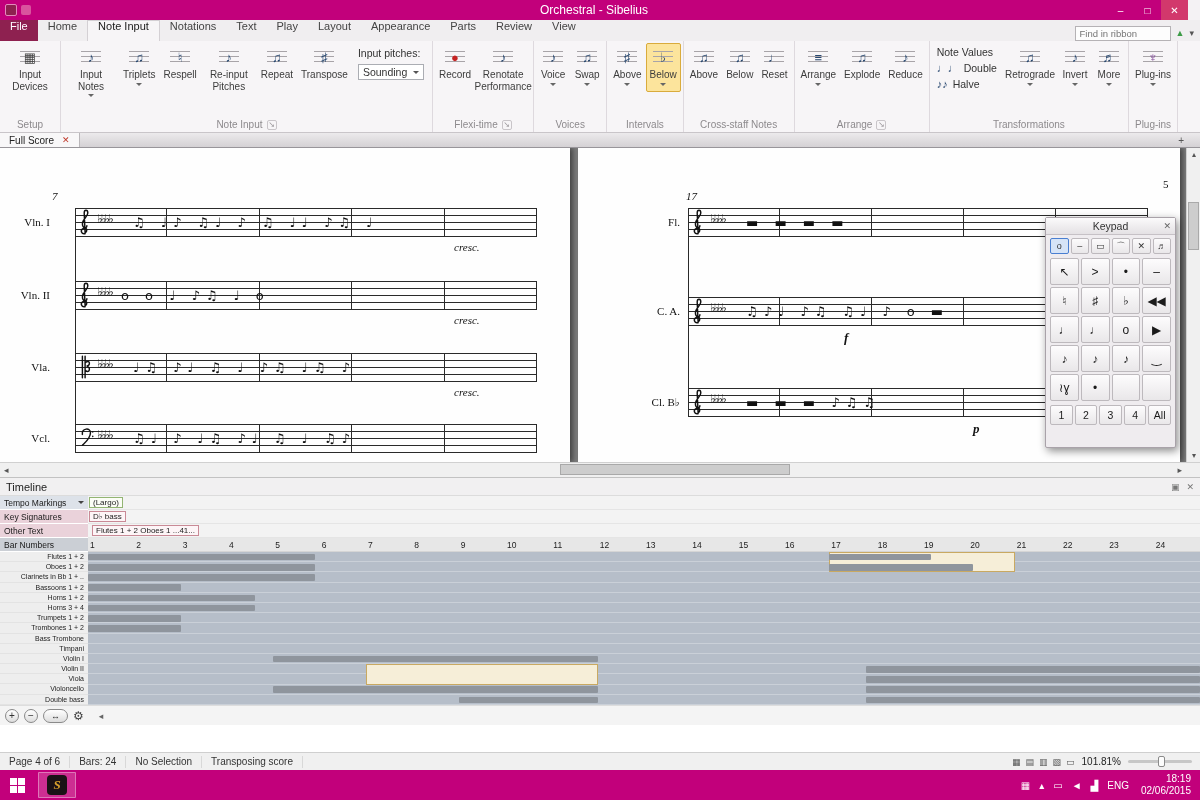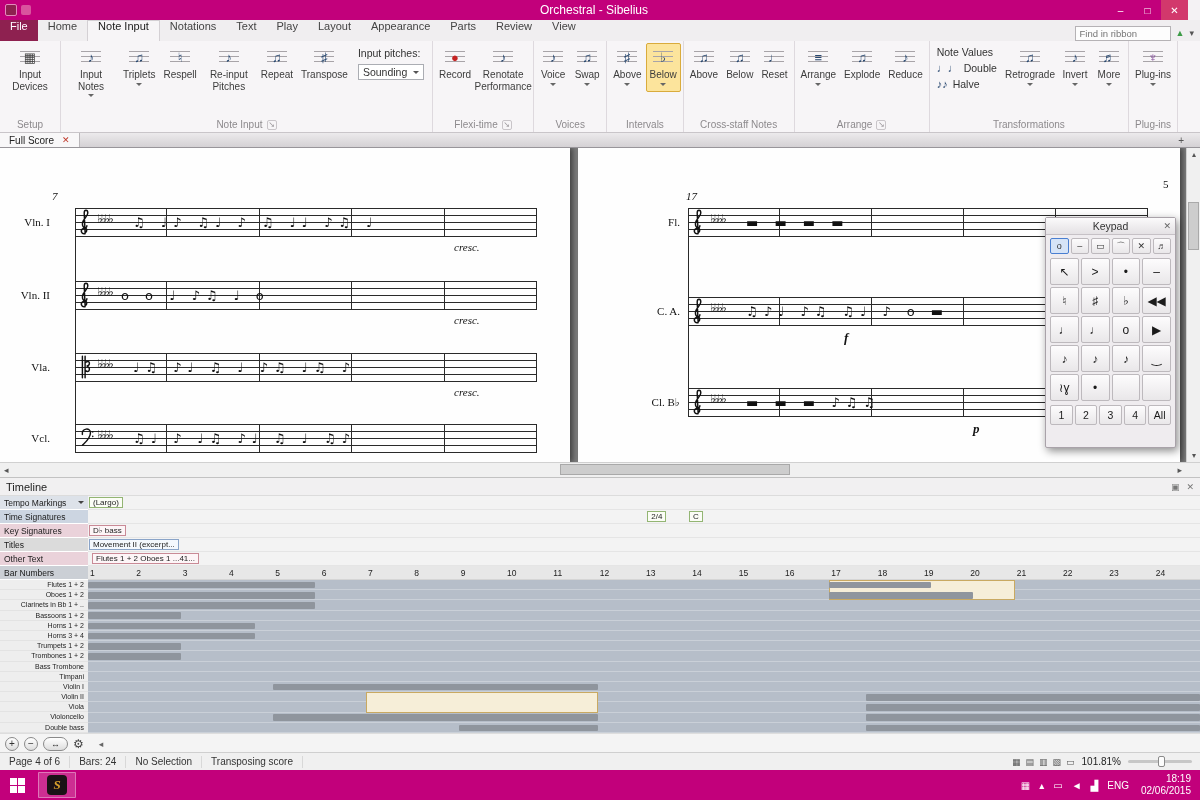--- a/index.html
+++ b/index.html
@@ -591,42 +591,25 @@
         <div class="tl-row">
           <div class="tl-label lab0">
             <span>Tempo Markings</span>
             <span class="mcaret"></span>
           </div>
           <div class="tl-track">
             <span class="chip" style="left: 1px;">(Largo)</span>
           </div>
         </div>
         <div class="tl-row">
-          <div class="tl-label lab1">
-            <span>Time Signatures</span>
-          </div>
-          <div class="tl-track">
-            <span class="chip" style="left: 559.317px;">2/4</span>
-            <span class="chip" style="left: 601.017px;">C</span>
-          </div>
-        </div>
-        <div class="tl-row">
           <div class="tl-label lab2">
             <span>Key Signatures</span>
           </div>
           <div class="tl-track">
             <span class="chip red" style="left: 1px;">D♭ bass</span>
-          </div>
-        </div>
-        <div class="tl-row">
-          <div class="tl-label lab3">
-            <span>Titles</span>
-          </div>
-          <div class="tl-track">
-            <span class="chip blue" style="left: 1px;">Movement II  (excerpt...</span>
           </div>
         </div>
         <div class="tl-row">
           <div class="tl-label lab4">
             <span>Other Text</span>
           </div>
           <div class="tl-track">
             <span class="chip red" style="left: 4px;">Flutes 1 + 2 Oboes 1 ...41...</span>
           </div>
         </div>

